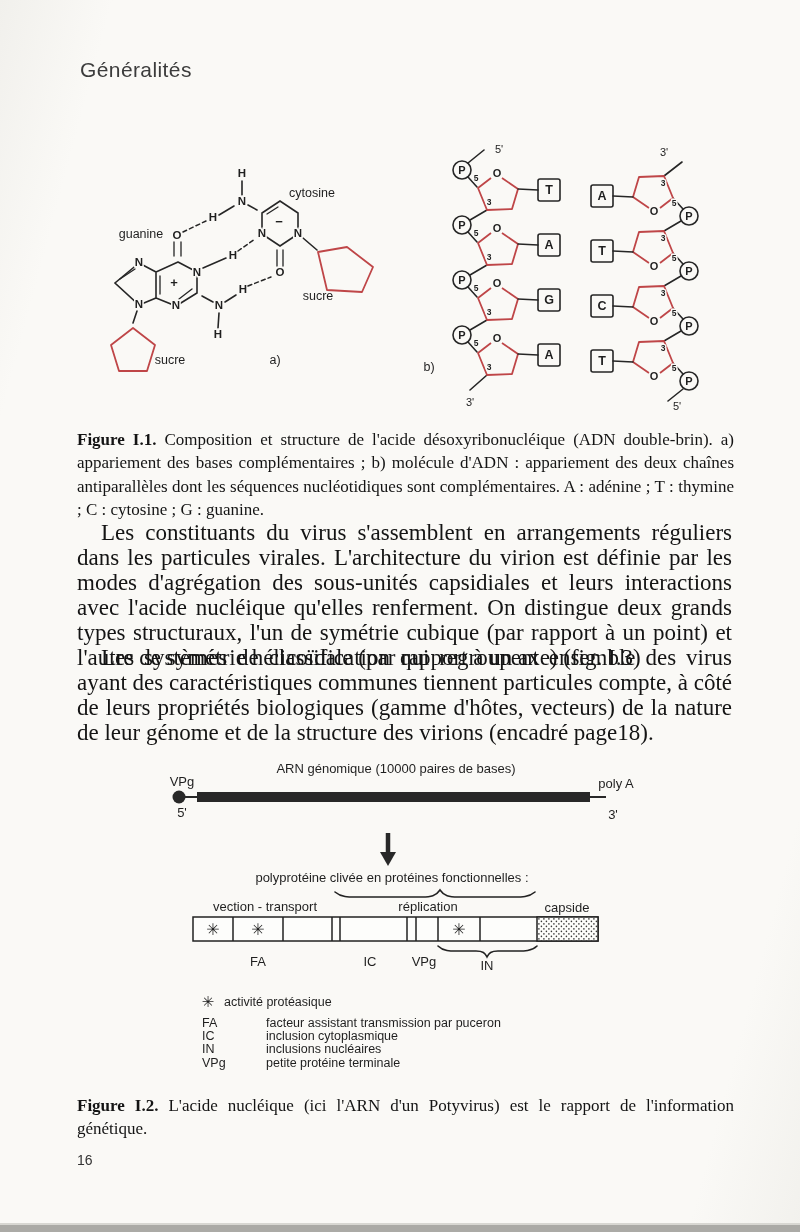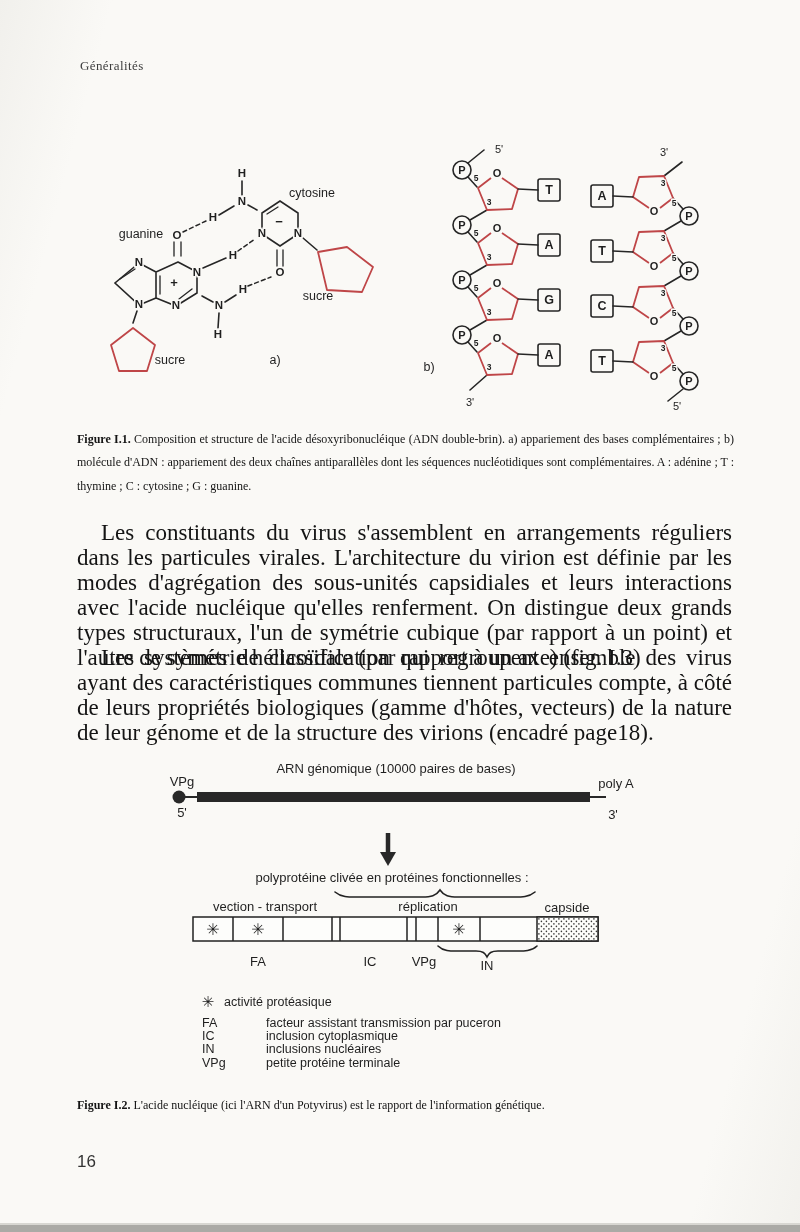--- a/index.html
+++ b/index.html
@@ -1,28 +1,28 @@
 <!DOCTYPE html>
 <html><head>
 <meta charset="utf-8">
 <style>
   html,body{margin:0;padding:0;}
   body{width:800px;height:1232px;position:relative;overflow:hidden;
        background:linear-gradient(105deg,#f1f0ec 0%,#faf9f6 10%,#faf9f6 90%,#f2f1ed 100%);
        font-family:"Liberation Serif",serif;color:#1b1b1b;}
   .abs{position:absolute;}
-  .running-head{left:80px;top:58px;font-family:Liberation Serif, serif;
-       font-size:13px;color:#3c3c3c;letter-spacing:.4px;}
-  .caption{left:77px;width:657px;font-size:12px;line-height:23.4px;
+  .running-head{left:80px;top:58px;font-family:Liberation Sans, sans-serif;
+       font-size:21px;color:#3c3c3c;letter-spacing:.4px;}
+  .caption{left:77px;width:657px;font-size:17px;line-height:23.4px;
        text-align:justify;color:#141414;}
   .caption b{font-weight:bold;}
   .para{left:77px;width:655px;font-size:23px;line-height:25px;
        text-align:justify;text-indent:24px;color:#141414;}
   .pageno{left:77px;top:1152px;font-family:"Liberation Sans",sans-serif;
-       font-size:17px;color:#333;}
+       font-size:14px;color:#333;}
   .bottom-edge{left:0;right:0;bottom:0;height:7px;background:#abaaa6;}
   .bottom-edge-lite{left:0;right:0;bottom:7px;height:2px;background:#d8d7d2;}
   svg{position:absolute;overflow:visible;}
   svg text{font-family:"Liberation Sans",sans-serif;fill:#1f1f1f;
        paint-order:stroke;stroke:#faf9f6;stroke-width:3px;}
   .bond{stroke:#262626;stroke-width:1.6;fill:none;stroke-linecap:round;}
   .bond2{stroke:#262626;stroke-width:1.3;fill:none;stroke-linecap:round;}
   .hbond{stroke:#262626;stroke-width:1.5;fill:none;stroke-dasharray:4 3.2;stroke-linecap:round;}
   .red{stroke:#bf4648;stroke-width:1.8;fill:none;stroke-linejoin:round;}
   .at{font-size:11.5px;font-weight:bold;text-anchor:middle;}

